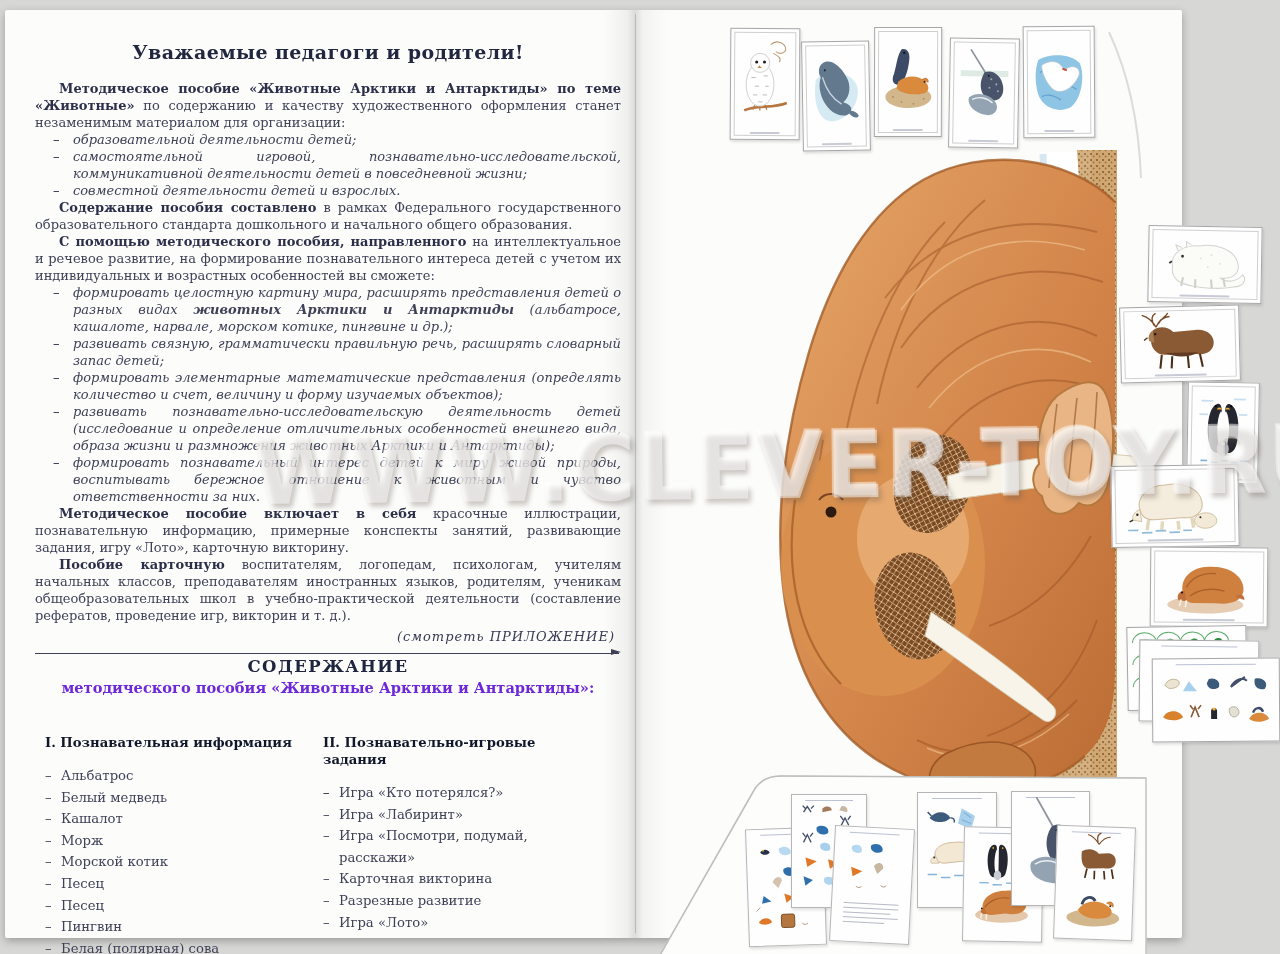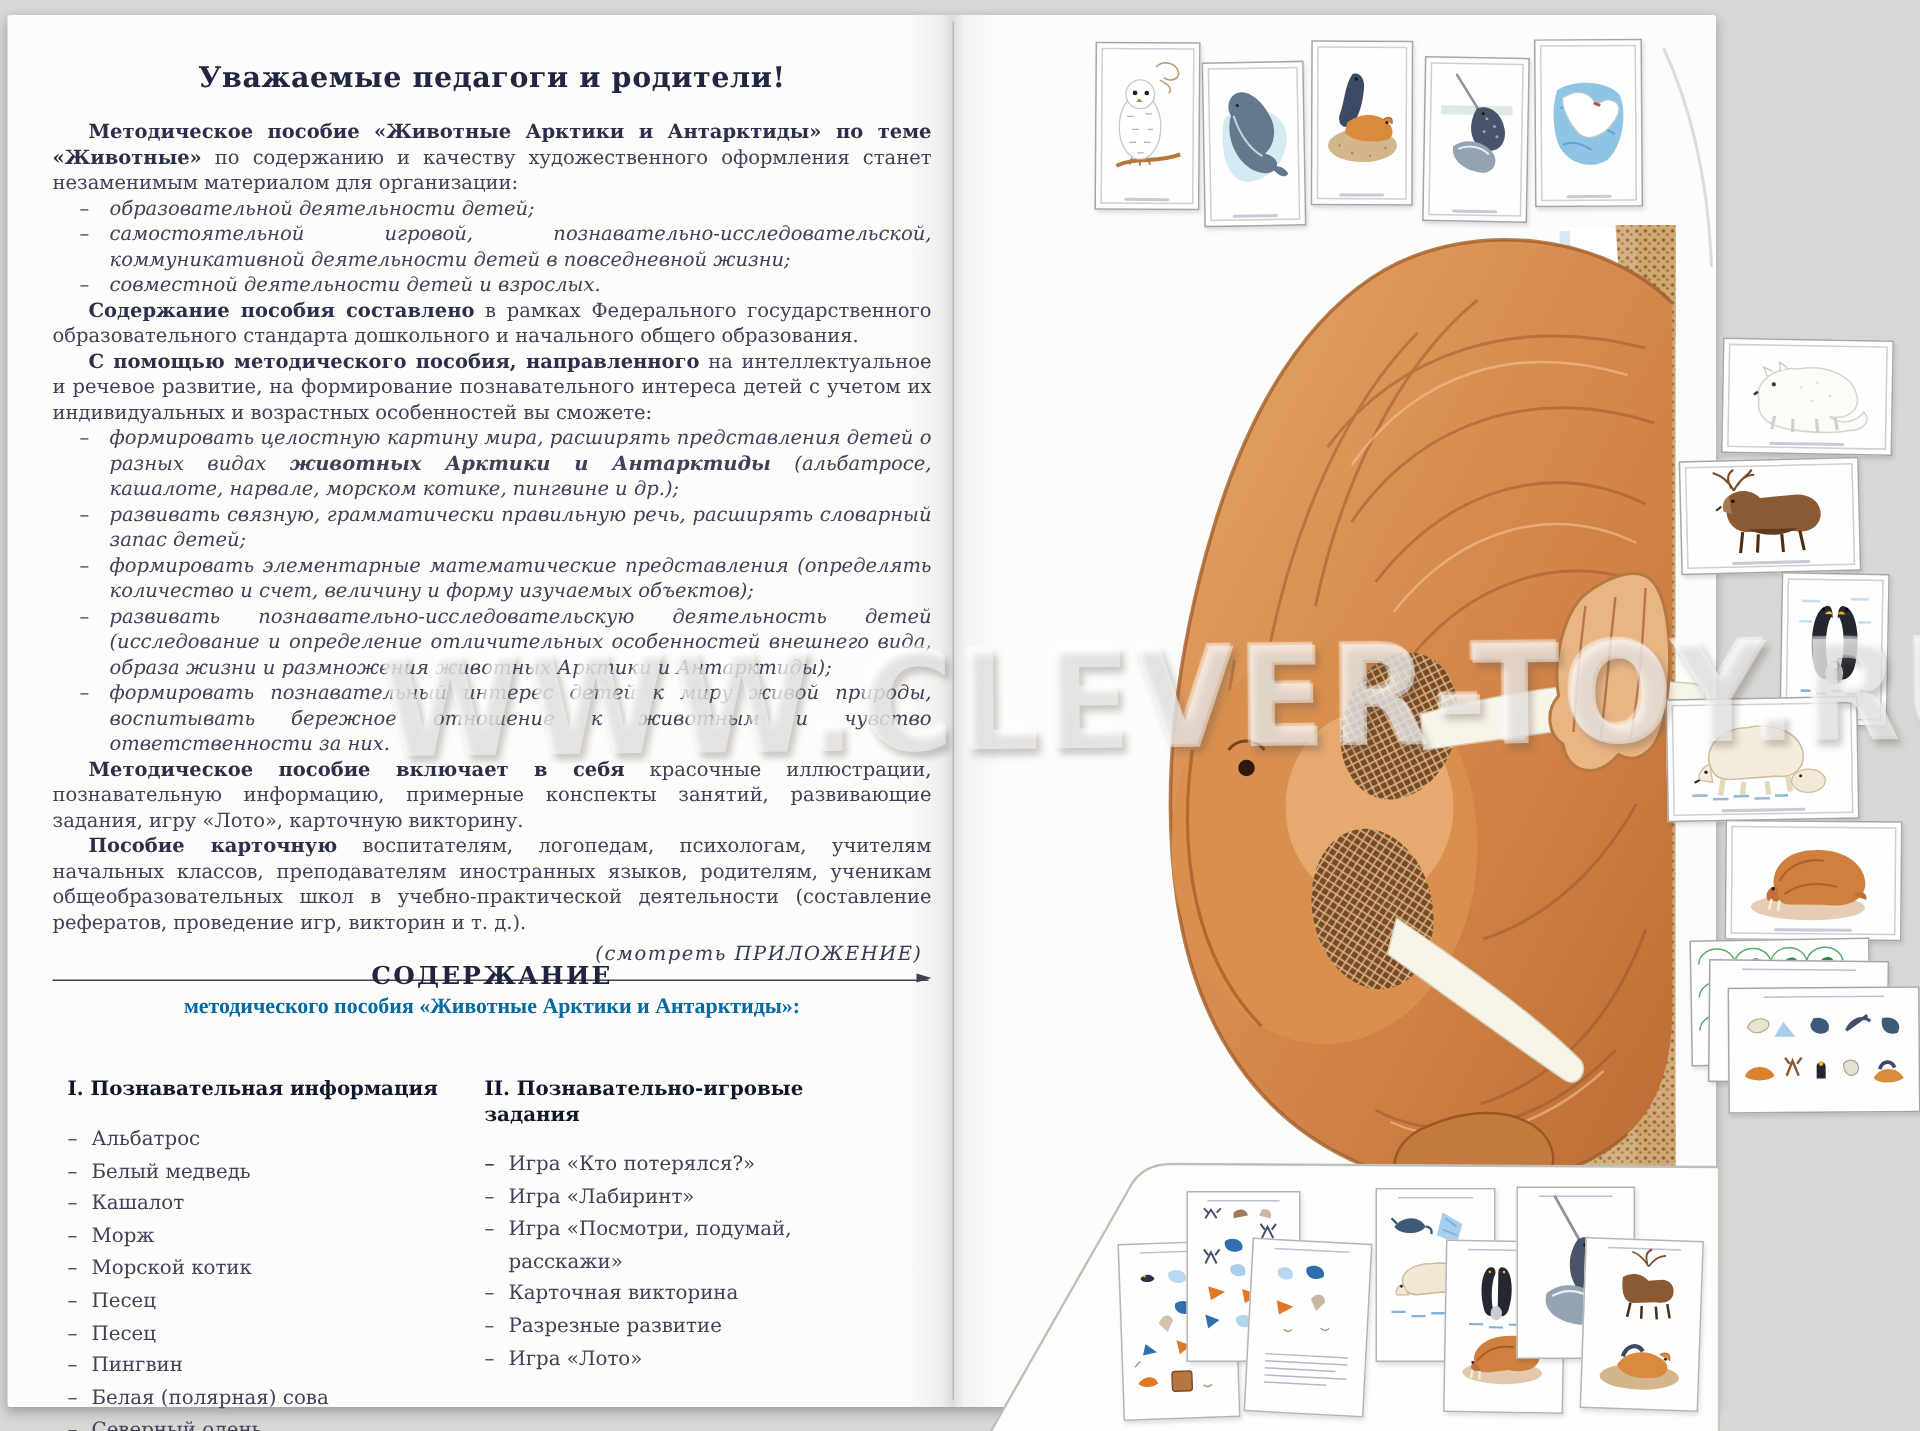--- a/index.html
+++ b/index.html
@@ -5,20 +5,21 @@
   html,body{margin:0;padding:0;}
   body{
     width:1280px;height:954px;position:relative;overflow:hidden;
     background:#d7d7d5;
     font-family:"DejaVu Serif", serif;
   }
   .spread{
     position:absolute;left:5px;top:10px;width:1139px;height:928px;
     background:#fcfcfa;border-radius:2px;
     box-shadow:0 3px 8px rgba(0,0,0,.28);
+    padding-left:38px;
   }
   
   .gutter{
     position:absolute;left:598px;top:0;width:64px;height:100%;z-index:5;pointer-events:none;
     background:linear-gradient(90deg, rgba(0,0,0,0) 0%, rgba(0,0,0,.05) 38%, rgba(0,0,0,.13) 50%, rgba(0,0,0,.04) 62%, rgba(0,0,0,0) 100%);
   }
   .gutter-line{position:absolute;left:630px;top:4px;width:1px;height:99%;background:rgba(60,60,60,.22);z-index:5;}
   
   .left-page{
     position:absolute;left:30px;top:26px;width:586px;z-index:2;
@@ -37,22 +38,22 @@
     text-align:right;font-style:italic;letter-spacing:1px;margin:4px 6px 2px 0;color:#353a52;
   }
   .appendix-arrow{
     position:relative;height:2px;border-top:1.3px solid #3e4157;margin:8px 2px 0 0;
   }
   .appendix-arrow:after{
     content:"";position:absolute;right:-2px;top:-4.6px;
     border-left:10px solid #3e4157;border-top:3.6px solid transparent;border-bottom:3.6px solid transparent;
   }
   .toc{position:absolute;left:0;top:606px;width:586px;}
-  .toc-heading{text-align:center;font-weight:bold;font-size:16.5px;letter-spacing:1.5px;color:#20253f;margin:0 0 4px 0;}
-  .toc-sub{text-align:center;font-weight:bold;font-size:14.6px;color:#0369a1;margin:0;font-family:Liberation Serif, serif;}
+  .toc-heading{text-align:center;font-weight:bold;font-size:16.5px;letter-spacing:1.5px;color:#20253f;margin:16px 0 4px 0;}
+  .toc-sub{text-align:center;font-weight:bold;font-size:14.6px;color:#6d28d9;margin:0;}
   .toc-cols{position:relative;margin-top:38px;height:230px;}
   .toc-col1{position:absolute;left:10px;top:0;width:262px;}
   .toc-col2{position:absolute;left:288px;top:0;width:218px;}
   .toc-col-header{font-weight:bold;font-size:13.2px;color:#0f172a;margin:0 0 14px 0;text-align:left;}
   .toc-item{position:relative;padding-left:16px;text-align:left;font-size:13.2px;line-height:21.6px;}
   .toc-item .dash{position:absolute;left:0;top:0;}
   
   .right-page{position:absolute;left:636px;top:0;width:644px;height:100%;}
   .card{
     position:absolute;background:#fefefe;border:1px solid #a6a6a6;

